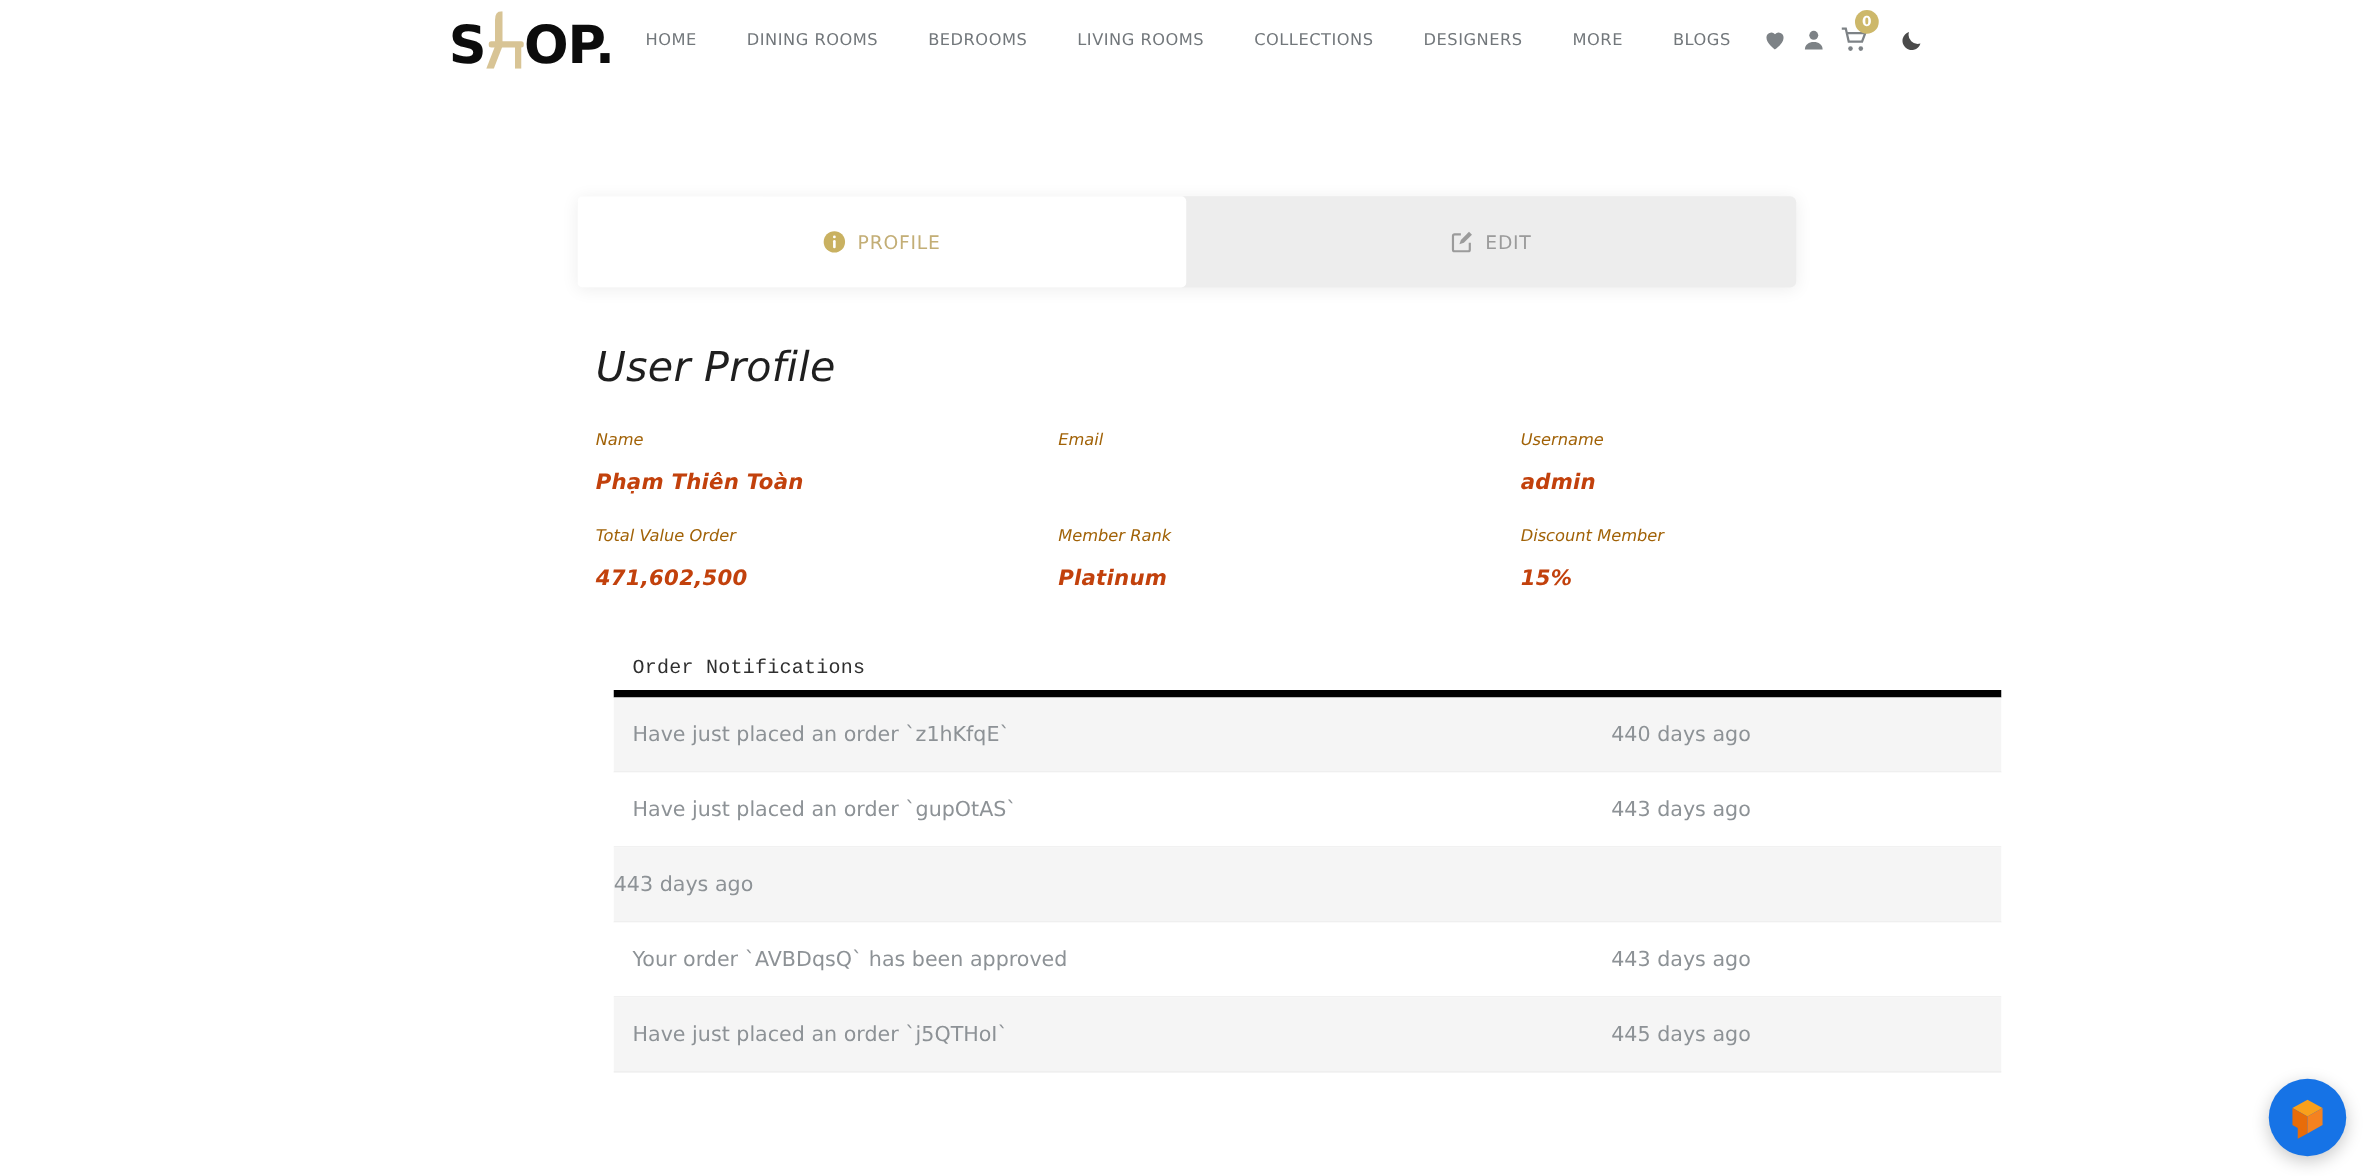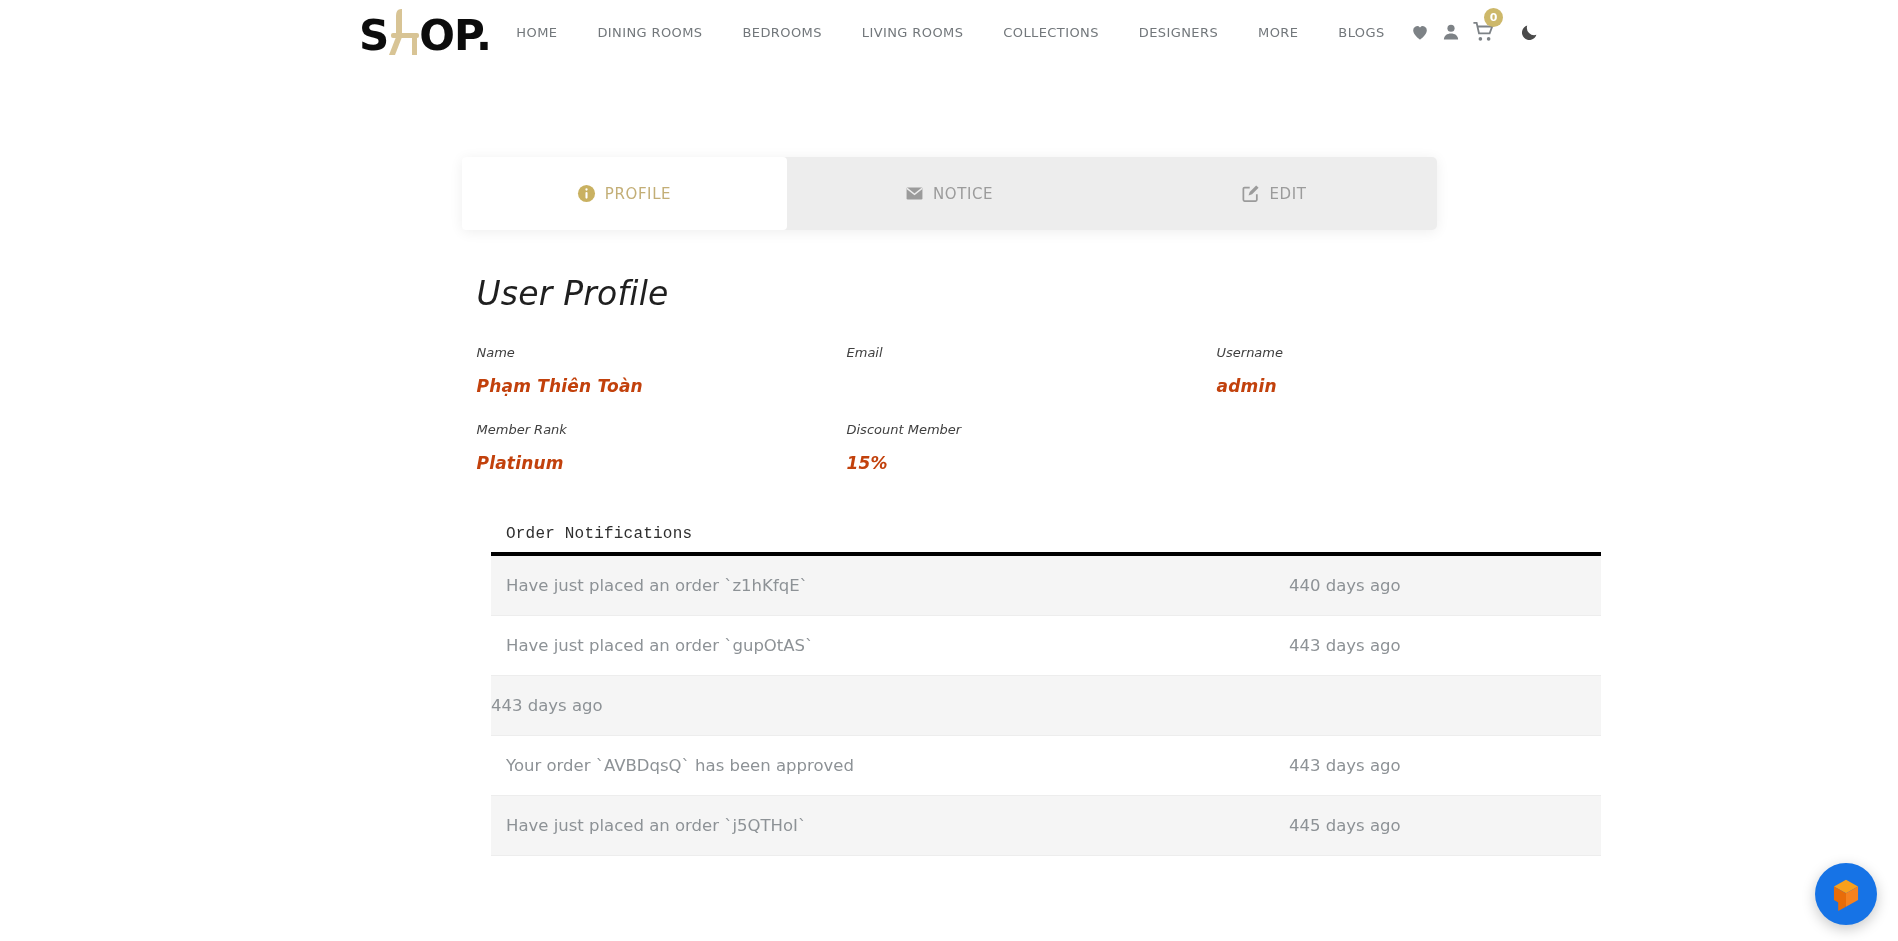--- a/index.html
+++ b/index.html
@@ -33,28 +33,28 @@
   .tab { flex:1; display:flex; align-items:center; justify-content:center; gap:9px;
     font-size:15px; letter-spacing:.6px; color:#9b9b9b; cursor:pointer; }
   .tab svg { display:block; }
   .tab.active { background:#ffffff; color:#c3ae76; border-radius:4px; }
 
   
   .profile { width:975px; margin:44px auto 0; padding-left:15px;font-style:italic; }
   .profile h1 { font-size:33px; font-weight:500; color:#1f1f1f; letter-spacing:.2px; }
   .fields { margin-top:32px; display:grid; grid-template-columns:370px 370px auto;
     row-gap:26px; }
-  .flabel { font-size:13px; color:#404040; margin-bottom:16px; }
+  .flabel { font-size:13px; color:#a16207; margin-bottom:16px; }
   .fvalue { font-size:17px; font-weight:bold; color:#c2410c; letter-spacing:.2px; }
 
   
   .notices { margin:52px 0 0 491px; width:1110px; }
   .notices h2 { font-size:16px; font-weight:500; color:#2f2f2f; padding-left:15px;
     margin-bottom:9px; letter-spacing:.2px;font-family:Liberation Mono, monospace; }
-  .rows { border-top:4px solid #000000; }
+  .rows { border-top:6px solid #000000; }
   .row { height:60px; display:flex; align-items:center; border-bottom:1px solid #ededed;
     background:#fff; }
   .row:nth-child(odd) { background:#f5f5f5; }
   .msg { width:798px; padding-left:15px; font-size:16.5px; color:#8d9296; }
   .time { font-size:16.5px; color:#8d9296;text-align:center; }
 
   
   .chat { position:absolute; right:21px; bottom:16px; width:62px; height:62px;
     border:none; border-radius:50%; background:#1673e6; cursor:pointer;
     display:flex; align-items:center; justify-content:center;
@@ -122,47 +122,44 @@
     <div class="tab active">
       <svg width="19" height="19" viewBox="0 0 20 20">
         <circle cx="10" cy="10" r="9" fill="#c9b161"></circle>
         <rect x="8.8" y="4.6" width="2.4" height="2.4" rx="1.2" fill="#ffffff"></rect>
         <rect x="8.9" y="8.4" width="2.2" height="7" rx="1.1" fill="#ffffff"></rect>
       </svg>
       <span>PROFILE</span>
     </div>
     <div class="tab">
       <svg width="19" height="19" viewBox="0 0 24 24">
-        <rect x="2" y="4.5" width="20" height="15" rx="1.5" fill="#9b9b9b"></rect>
-        <path d="M2.5 5.5 12 13l9.5-7.5" fill="none" stroke="#ededed" stroke-width="1.8"></path>
-      </svg>
-      <span>NOTICE</span>
-    </div>
-    <div class="tab">
-      <svg width="19" height="19" viewBox="0 0 24 24">
         <path d="M20 13v7a1.5 1.5 0 0 1-1.5 1.5h-14A1.5 1.5 0 0 1 3 20V6a1.5 1.5 0 0 1 1.5-1.5H11" fill="none" stroke="#9b9b9b" stroke-width="2.2"></path>
         <path d="M9.5 14.5 11 10l8.2-8.2 3 3L14 13z" fill="#9b9b9b"></path>
       </svg>
       <span>EDIT</span>
     </div>
   </div>
 
   <section class="profile">
     <h1>User Profile</h1>
     <div class="fields">
       <div class="field">
         <div class="flabel">Name</div>
         <div class="fvalue">Phạm Thiên Toàn</div>
       </div>
       <div class="field">
         <div class="flabel">Email</div>
       </div>
       <div class="field">
         <div class="flabel">Username</div>
         <div class="fvalue">admin</div>
+      </div>
+      <div class="field">
+        <div class="flabel">Total Value Order</div>
+        <div class="fvalue">471,602,500</div>
       </div>
       <div class="field">
         <div class="flabel">Member Rank</div>
         <div class="fvalue">Platinum</div>
       </div>
       <div class="field">
         <div class="flabel">Discount Member</div>
         <div class="fvalue">15%</div>
       </div>
     </div>

